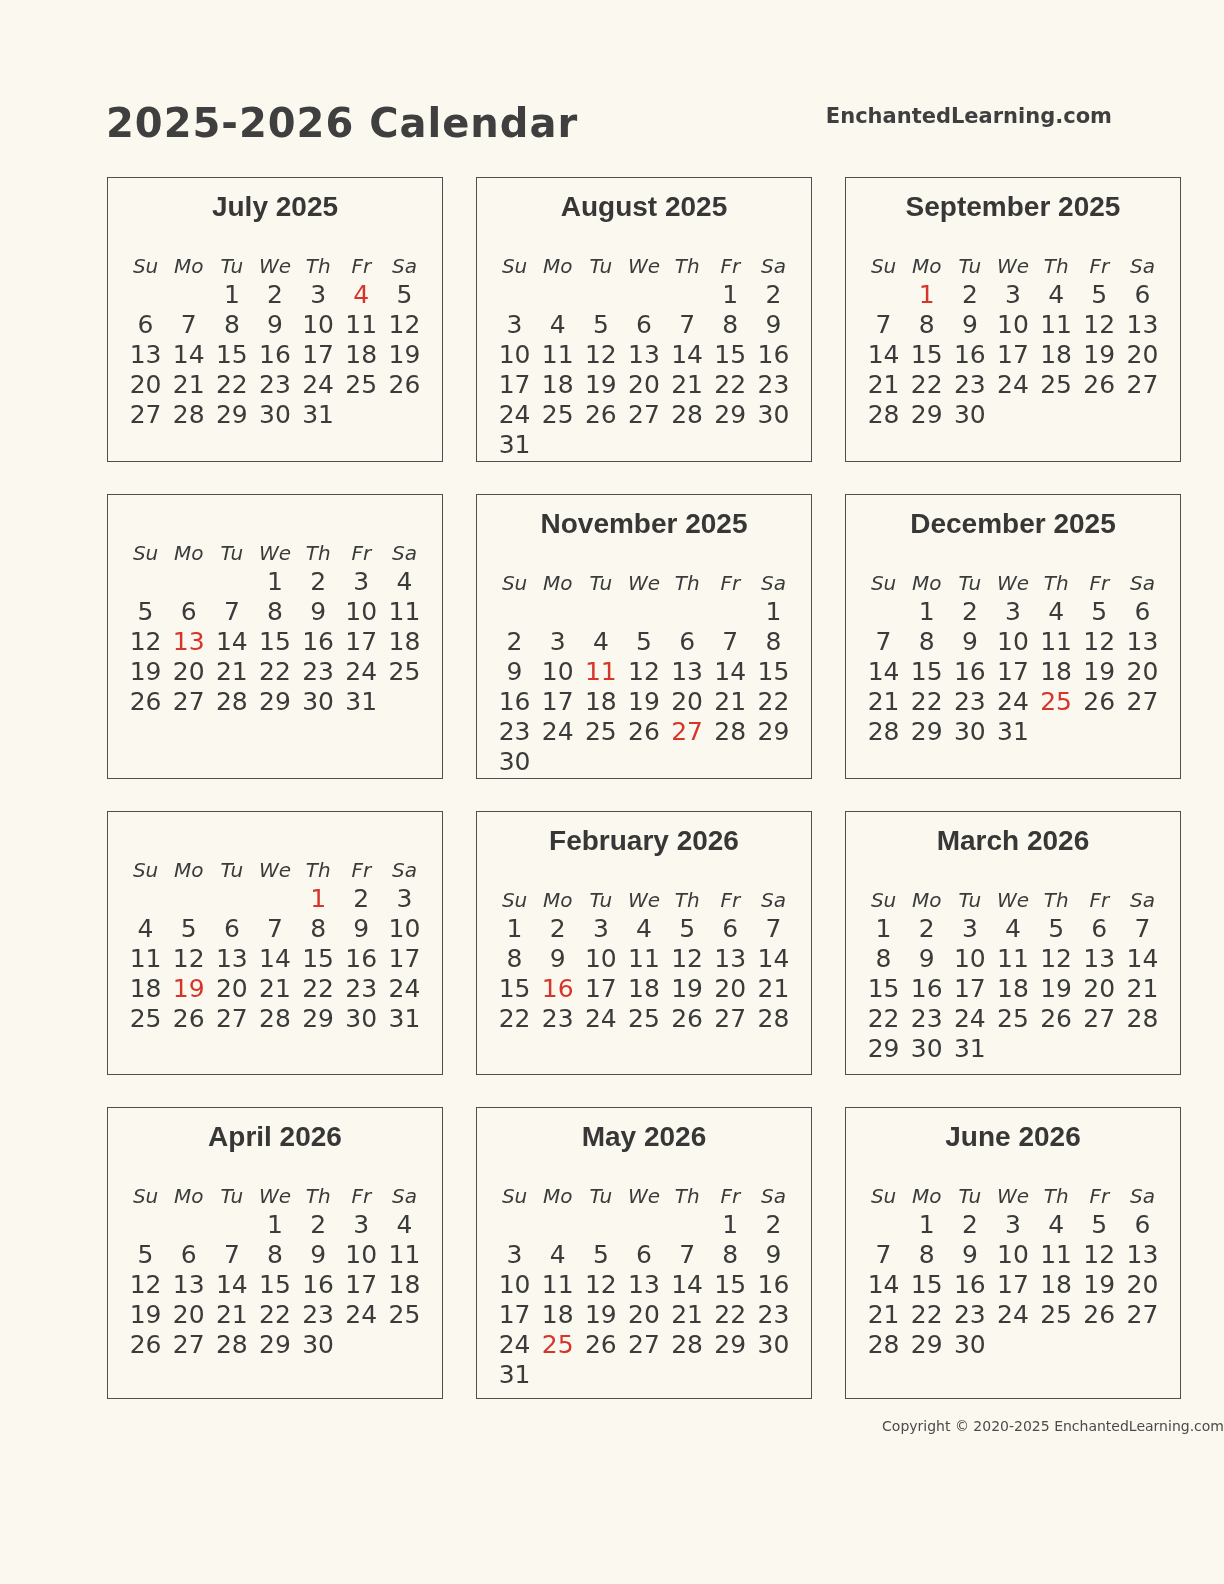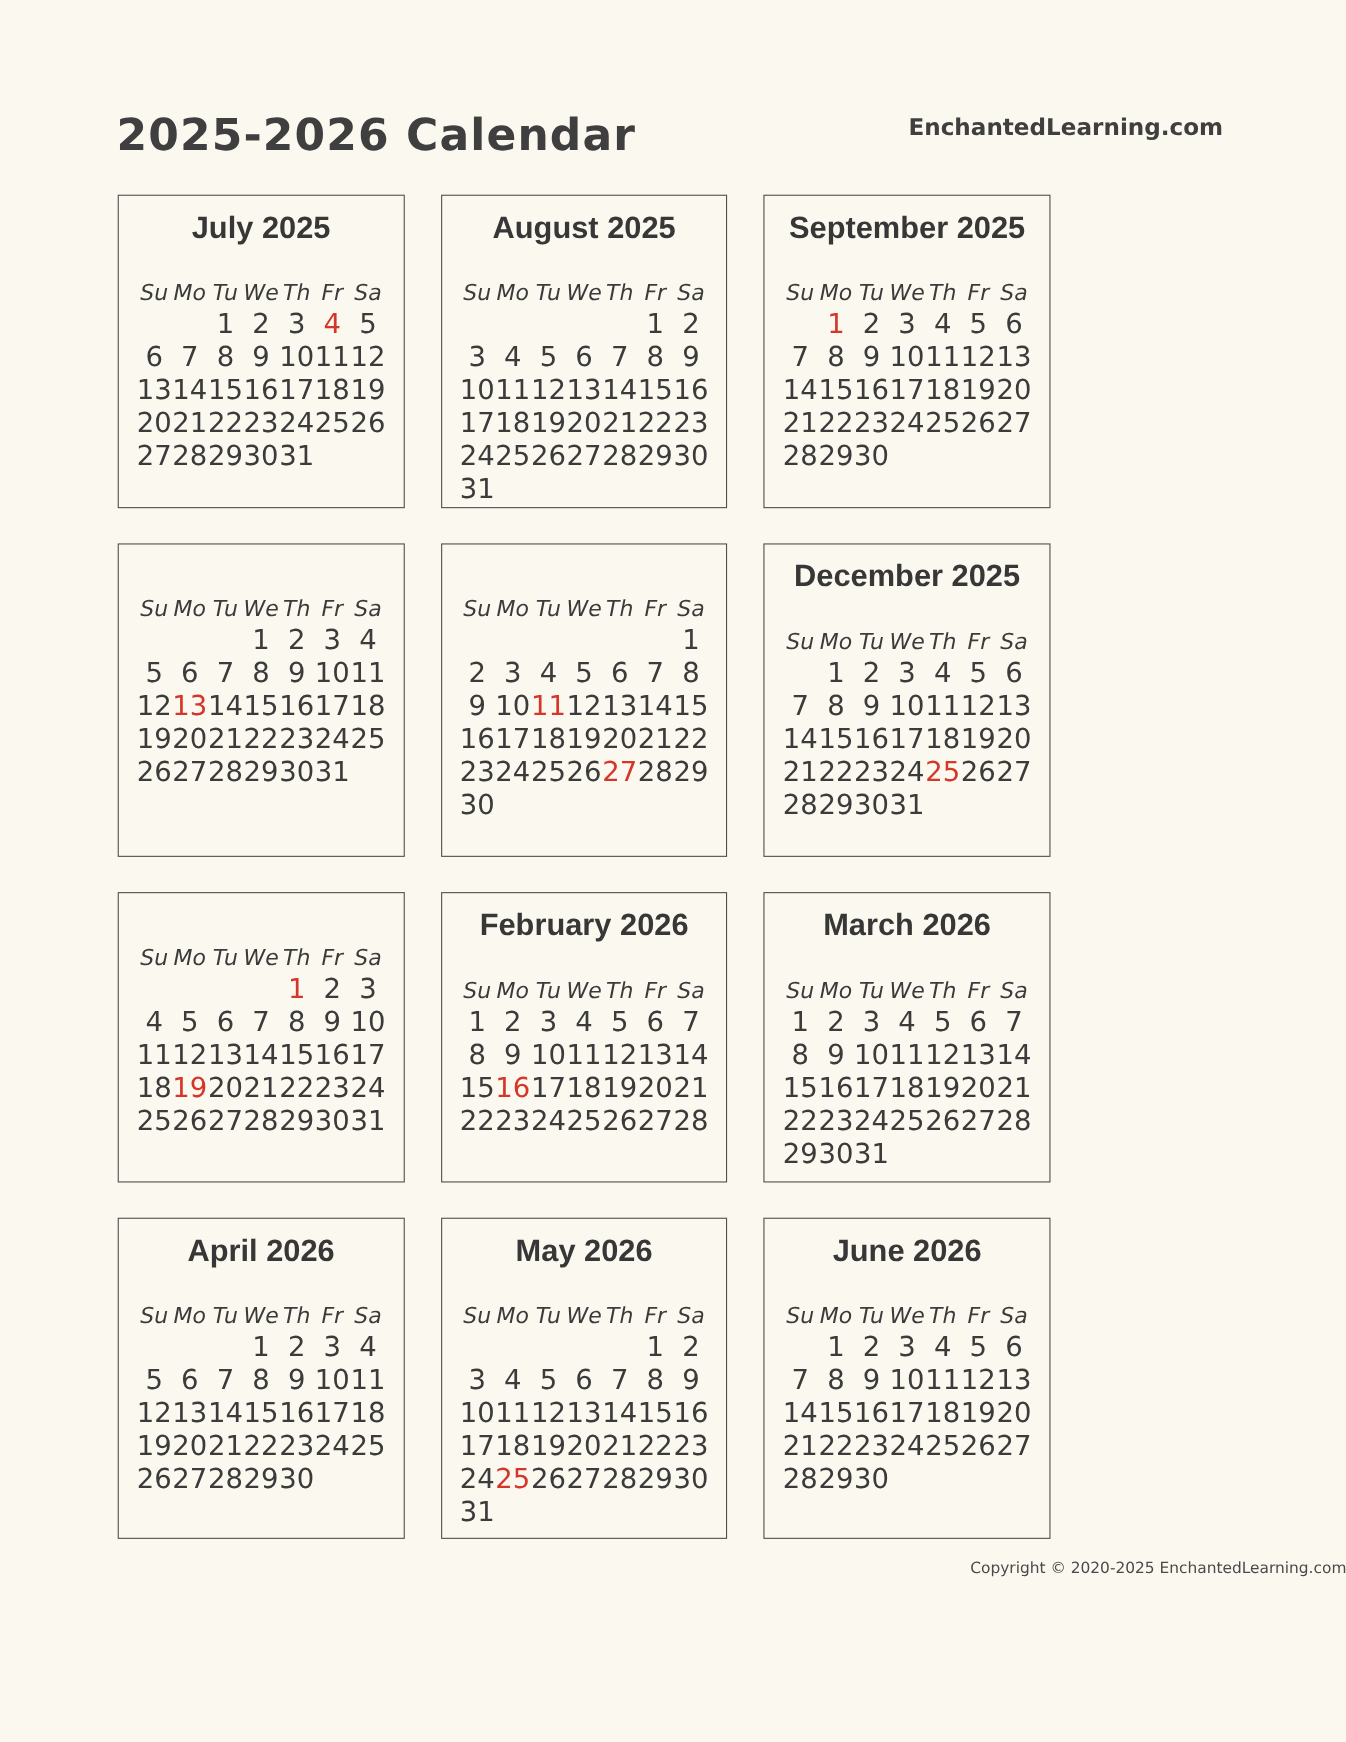--- a/index.html
+++ b/index.html
@@ -29,21 +29,21 @@
     position: absolute;
     right: 112px; top: 104px;
     font-size: 21px;
     font-weight: 700;
     color: #3f3f3f;
     margin-left: 35px;
   }
   .calendar-grid {
     position: absolute;
     left: 107px; top: 177px;
-    width: 848px;
+    width: 1074px;
     display: grid;
     grid-template-columns: repeat(3, 1fr);
     grid-template-rows: 285px 285px 264px 292px;
     column-gap: 33px;
     row-gap: 32px;
   }
   .month {
     border: 1.5px solid var(--border);
     background: var(--bg);
     padding-top: 14px;
@@ -286,20 +286,21 @@
         <span class="cell">26</span>
         <span class="cell">27</span>
         <span class="cell">28</span>
         <span class="cell">29</span>
         <span class="cell">30</span>
         <span class="cell">31</span>
       </div>
   </section>
 
   <section class="month">
+    <h2 class="month-title">November 2025</h2>
     <div class="grid7 weekdays">
         <span class="weekday">Su</span>
         <span class="weekday">Mo</span>
         <span class="weekday">Tu</span>
         <span class="weekday">We</span>
         <span class="weekday">Th</span>
         <span class="weekday">Fr</span>
         <span class="weekday">Sa</span>
       </div>
     <div class="grid7 days">

